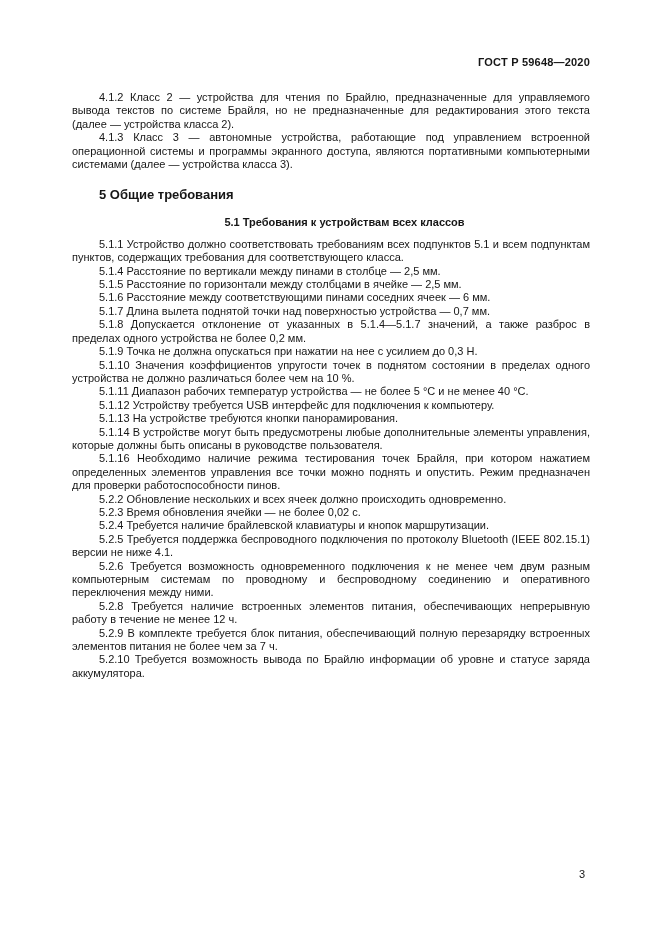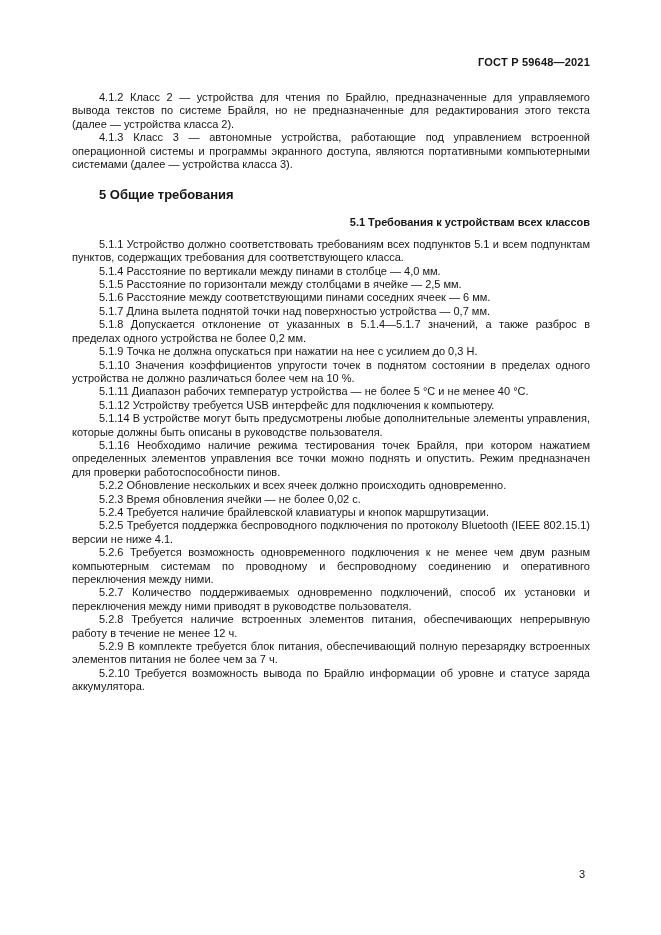--- a/index.html
+++ b/index.html
@@ -36,60 +36,60 @@
     font-size: 13px;
     font-weight: bold;
     text-align: left;
     text-indent: 27px;
     margin: 17px 0 14px 0;
     line-height: 14px;
   }
   .doc-body h2 {
     font-size: 11px;
     font-weight: bold;
-    text-align: right;
+    text-align: center;
     text-indent: 27px;
     margin: 11px 0 8px 0;
     line-height: 13.4px;
   }
   .page-number {
     position: absolute;
     right: 76px;
     bottom: 55px;
     font-size: 11px;
   }
 </style>
 </head>
 <body>
 
 <div class="page">
-  <div class="doc-header">ГОСТ Р 59648—2021</div>
+  <div class="doc-header">ГОСТ Р 59648—2020</div>
 
   <div class="doc-body">
       <p>4.1.2 Класс 2 — устройства для чтения по Брайлю, предназначенные для управляемого вывода текстов по системе Брайля, но не предназначенные для редактирования этого текста (далее — устройства класса 2).</p>
       <p>4.1.3 Класс 3 — автономные устройства, работающие под управлением встроенной операционной системы и программы экранного доступа, являются портативными компьютерными системами (далее — устройства класса 3).</p>
       <h1>5 Общие требования</h1>
       <h2>5.1 Требования к устройствам всех классов</h2>
       <p>5.1.1 Устройство должно соответствовать требованиям всех подпунктов 5.1 и всем подпунктам пунктов, содержащих требования для соответствующего класса.</p>
-      <p>5.1.4 Расстояние по вертикали между пинами в столбце — 4,0 мм.</p>
+      <p>5.1.4 Расстояние по вертикали между пинами в столбце — 2,5 мм.</p>
       <p>5.1.5 Расстояние по горизонтали между столбцами в ячейке — 2,5 мм.</p>
       <p>5.1.6 Расстояние между соответствующими пинами соседних ячеек — 6 мм.</p>
       <p>5.1.7 Длина вылета поднятой точки над поверхностью устройства — 0,7 мм.</p>
       <p>5.1.8 Допускается отклонение от указанных в 5.1.4—5.1.7 значений, а также разброс в пределах одного устройства не более 0,2 мм.</p>
       <p>5.1.9 Точка не должна опускаться при нажатии на нее с усилием до 0,3 Н.</p>
       <p>5.1.10 Значения коэффициентов упругости точек в поднятом состоянии в пределах одного устройства не должно различаться более чем на 10 %.</p>
       <p>5.1.11 Диапазон рабочих температур устройства — не более 5 °С и не менее 40 °С.</p>
       <p>5.1.12 Устройству требуется USB интерфейс для подключения к компьютеру.</p>
+      <p>5.1.13 На устройстве требуются кнопки панорамирования.</p>
       <p>5.1.14 В устройстве могут быть предусмотрены любые дополнительные элементы управления, которые должны быть описаны в руководстве пользователя.</p>
       <p>5.1.16 Необходимо наличие режима тестирования точек Брайля, при котором нажатием определенных элементов управления все точки можно поднять и опустить. Режим предназначен для проверки работоспособности пинов.</p>
       <p>5.2.2 Обновление нескольких и всех ячеек должно происходить одновременно.</p>
       <p>5.2.3 Время обновления ячейки — не более 0,02 с.</p>
       <p>5.2.4 Требуется наличие брайлевской клавиатуры и кнопок маршрутизации.</p>
       <p>5.2.5 Требуется поддержка беспроводного подключения по протоколу Bluetooth (IEEE 802.15.1) версии не ниже 4.1.</p>
       <p>5.2.6 Требуется возможность одновременного подключения к не менее чем двум разным компьютерным системам по проводному и беспроводному соединению и оперативного переключения между ними.</p>
-      <p>5.2.7 Количество поддерживаемых одновременно подключений, способ их установки и переключения между ними приводят в руководстве пользователя.</p>
       <p>5.2.8 Требуется наличие встроенных элементов питания, обеспечивающих непрерывную работу в течение не менее 12 ч.</p>
       <p>5.2.9 В комплекте требуется блок питания, обеспечивающий полную перезарядку встроенных элементов питания не более чем за 7 ч.</p>
       <p>5.2.10 Требуется возможность вывода по Брайлю информации об уровне и статусе заряда аккумулятора.</p>
     </div>
 
   <div class="page-number">3</div>
 </div>
 
 </body></html>

